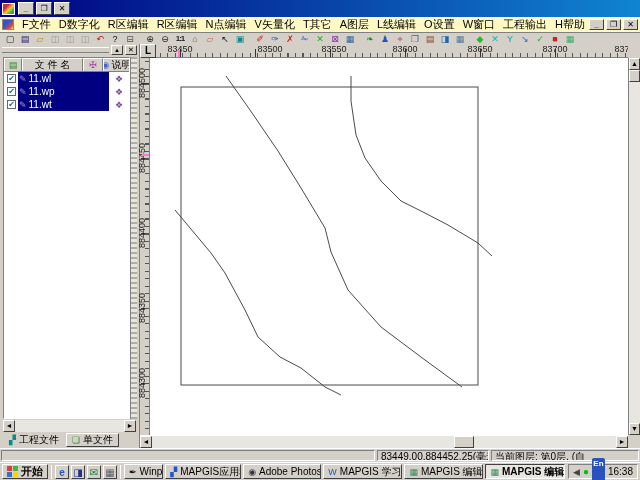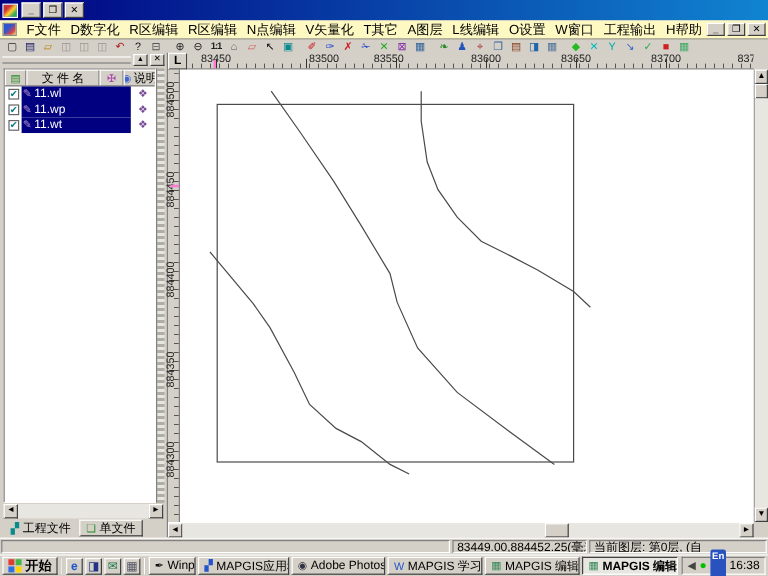--- a/index.html
+++ b/index.html
@@ -269,21 +269,21 @@
       </span>
     </div>
   </div>
 
   <div class="right-area">
     <div class="ruler-row">
       <span class="corner-L raised">L</span>
       <div class="h-ruler">
         <span class="h-label" style="left:24px">83450</span>
         <span class="h-label" style="left:114px">83500</span>
-        <span class="h-label" style="left:168px">83550</span>
+        <span class="h-label" style="left:178px">83550</span>
         <span class="h-label" style="left:249px">83600</span>
         <span class="h-label" style="left:324px">83650</span>
         <span class="h-label" style="left:399px">83700</span>
         <span class="h-label" style="left:471px">83750</span>
         <span class="marker-h" style="left:22px"></span>
       </div>
       <span class="ruler-corner"></span>
     </div>
     <div class="canvas-row">
       <div class="v-ruler">

